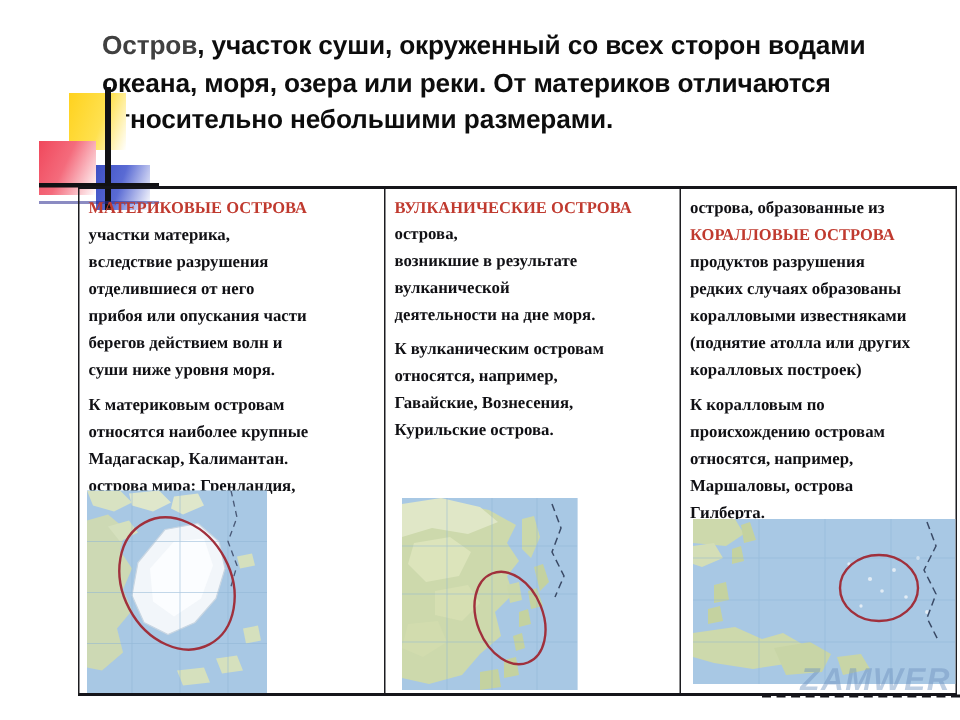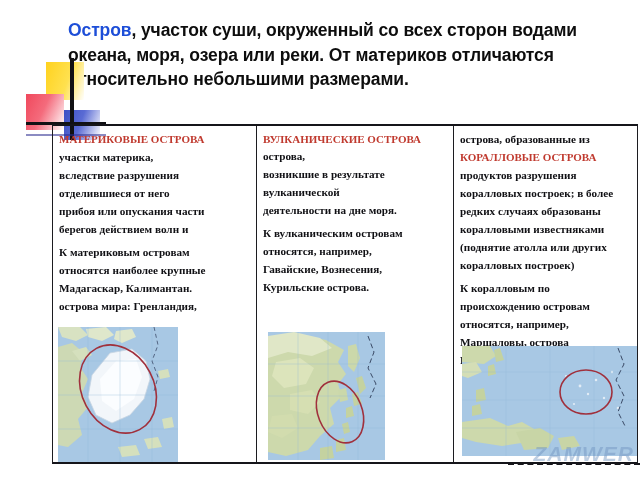--- a/index.html
+++ b/index.html
@@ -23,21 +23,21 @@
     top: 18px;
     width: 545px;
     font-family: "Liberation Sans", sans-serif;
     font-size: 17.5px;
     font-weight: bold;
     line-height: 1.40;
     color: #0d0d0d;
     letter-spacing: -0.1px;
   }
   #slide-title .kw {
-    color: #1d4ed8;
+    color: #404040;
     margin-top: 39px;
   }
 
   
   #deco {
     position: absolute;
     left: 26px;
     top: 58px;
     width: 80px;
     height: 82px;
@@ -203,20 +203,21 @@
 
 <div id="island-table">
 
   <div class="col col-mainland">
     <p><span class="hdr">МАТЕРИКОВЫЕ ОСТРОВА</span></p>
     <p>участки материка,</p>
     <p>вследствие разрушения</p>
     <p>отделившиеся от него</p>
     <p>прибоя или опускания части</p>
     <p>берегов действием волн и</p>
+    <p>суши ниже уровня моря.</p>
     <p class="gap">К материковым островам</p>
     <p>относятся наиболее крупные</p>
     <p>Мадагаскар, Калимантан.</p>
     <p>острова мира: Гренландия,</p>
 
     <div class="map" id="map-greenland">
       <svg width="120" height="135" viewBox="0 0 120 135">
         <rect x="0" y="0" width="120" height="135" fill="#a8c8e4"></rect>
 
         <path d="M0 20 L14 16 L26 26 L22 40 L30 52 L24 66 L30 80 L20 92 L24 108 L10 120 L0 118 Z" fill="#cdd9b4"></path>
@@ -296,21 +297,20 @@
 
         <ellipse cx="72" cy="80" rx="22" ry="32" fill="none" stroke="#a0303c" stroke-width="1.6" transform="rotate(-22 72 80)"></ellipse>
       </svg>
     </div>
   </div>
 
   <div class="col col-coral">
     <p>острова, образованные из</p>
     <p><span class="hdr">КОРАЛЛОВЫЕ ОСТРОВА</span></p>
     <p>продуктов разрушения</p>
-    <p>коралловых построек; в более</p>
     <p>редких случаях образованы</p>
     <p>коралловыми известняками</p>
     <p>(поднятие атолла или других</p>
     <p>коралловых построек)</p>
     <p class="gap">К коралловым по</p>
     <p>происхождению островам</p>
     <p>относятся, например,</p>
     <p>Маршаловы, острова</p>
     <p>Гилберта.</p>
 

